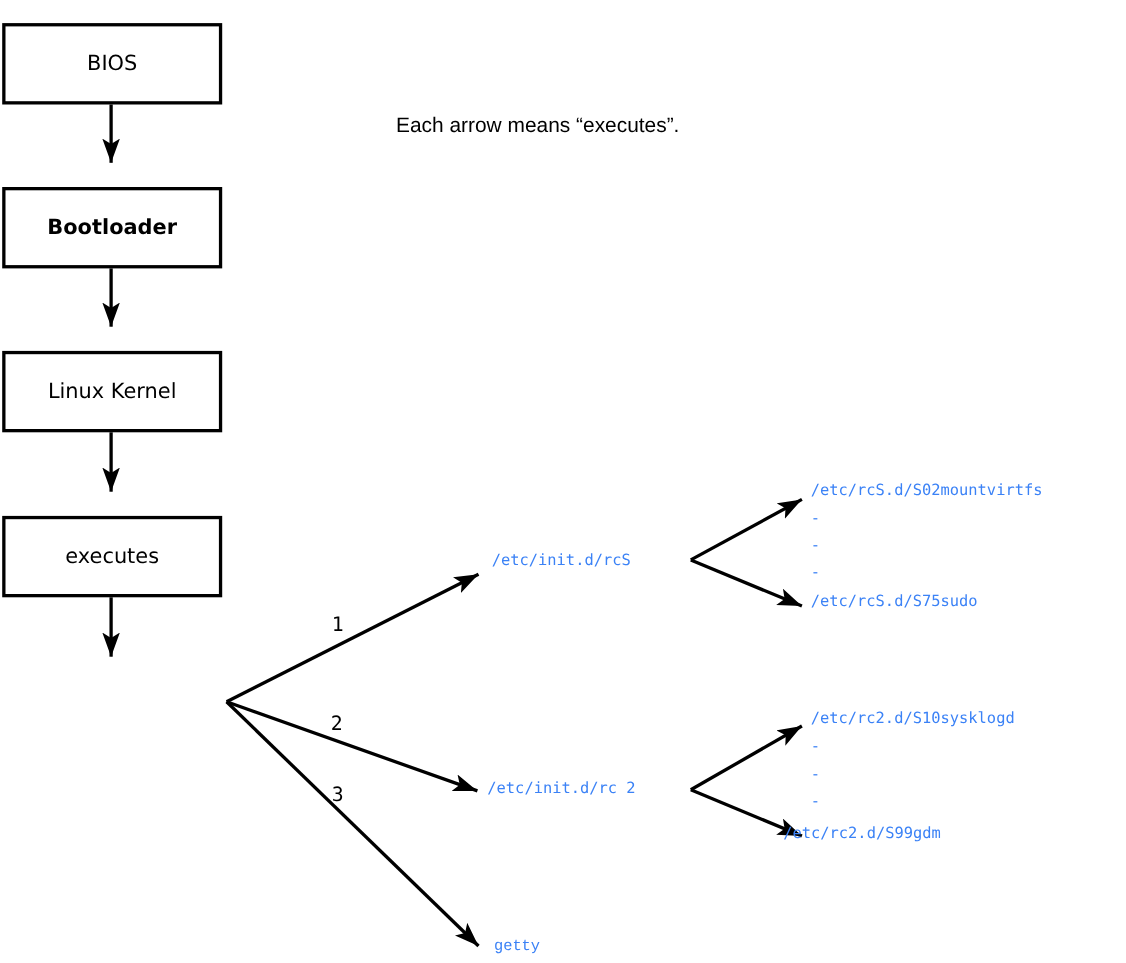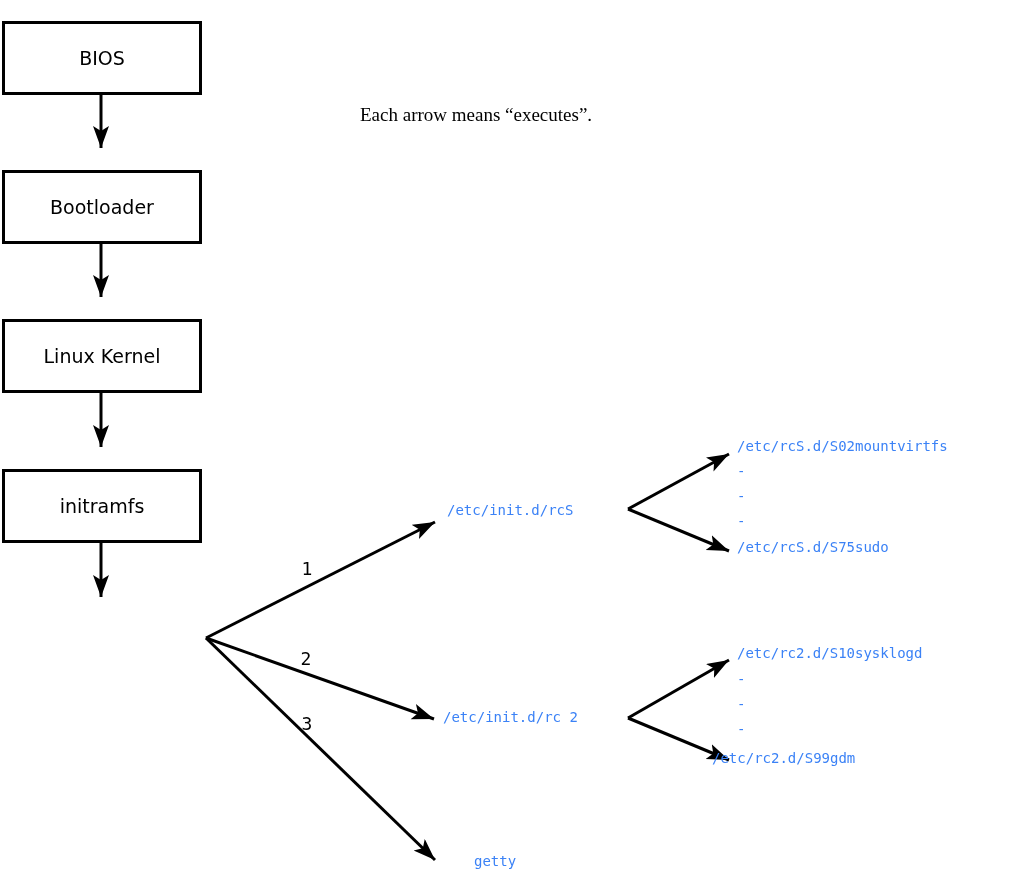--- a/index.html
+++ b/index.html
@@ -35,21 +35,21 @@
     margin-top: 18px;
   }
   .box-label {
     font-family: "DejaVu Sans", "Liberation Sans", sans-serif;
     font-size: 19px;
     color: #000000;
     white-space: pre;
   }
   .caption {
     position: absolute;
-    font-family: Liberation Serif, serif;
+    font-family: Liberation Sans, sans-serif;
     font-size: 19px;
     color: #000000;
     white-space: pre;
     transform: translateY(-50%);
   }
   .mono {
     position: absolute;
     font-family: "DejaVu Sans Mono", "Liberation Mono", monospace;
     font-size: 14px;
     color: #3b82f6;
@@ -90,43 +90,43 @@
 
     <line x1="628" y1="718" x2="729" y2="660" stroke="#000" stroke-width="3" marker-end="url(#ah)"></line>
     <line x1="628" y1="718" x2="729" y2="760" stroke="#000" stroke-width="3" marker-end="url(#ah)"></line>
   </svg>
 
   <span class="caption" style="left:360px; top:115px;">Each arrow means “executes”.</span>
 
   <div class="box" style="top:3px;">
     <span class="box-label">BIOS</span>
   </div>
-  <div class="box" style="top:152px;">
+  <div class="box" style="top:152px;font-weight:bold;">
     <span class="box-label">Bootloader</span>
   </div>
   <div class="box" style="top:301px;">
     <span class="box-label">Linux Kernel</span>
   </div>
   <div class="box" style="top:451px;">
-    <span class="box-label">initramfs</span>
+    <span class="box-label">executes</span>
   </div>
 
   <span class="num" style="left:307px; top:568px;">1</span>
   <span class="num" style="left:306px; top:658px;">2</span>
   <span class="num" style="left:307px; top:723px;">3</span>
 
   <span class="mono" style="left:447px; top:510px;">/etc/init.d/rcS</span>
   <span class="mono" style="left:737px; top:446px;">/etc/rcS.d/S02mountvirtfs</span>
   <span class="mono" style="left:737px; top:471px;">-</span>
   <span class="mono" style="left:737px; top:496px;">-</span>
   <span class="mono" style="left:737px; top:521px;">-</span>
   <span class="mono" style="left:737px; top:547px;">/etc/rcS.d/S75sudo</span>
 
   <span class="mono" style="left:443px; top:717px;">/etc/init.d/rc 2</span>
   <span class="mono" style="left:737px; top:653px;">/etc/rc2.d/S10sysklogd</span>
   <span class="mono" style="left:737px; top:679px;">-</span>
   <span class="mono" style="left:737px; top:704px;">-</span>
   <span class="mono" style="left:737px; top:729px;">-</span>
   <span class="mono" style="left:712px; top:758px;">/etc/rc2.d/S99gdm</span>
 
-  <span class="mono" style="left:474px; top:861px;">getty</span>
+  <span class="mono" style="left:449px; top:861px;font-family:Liberation Mono, monospace;">getty</span>
 
 </div>
 
 </body></html>

